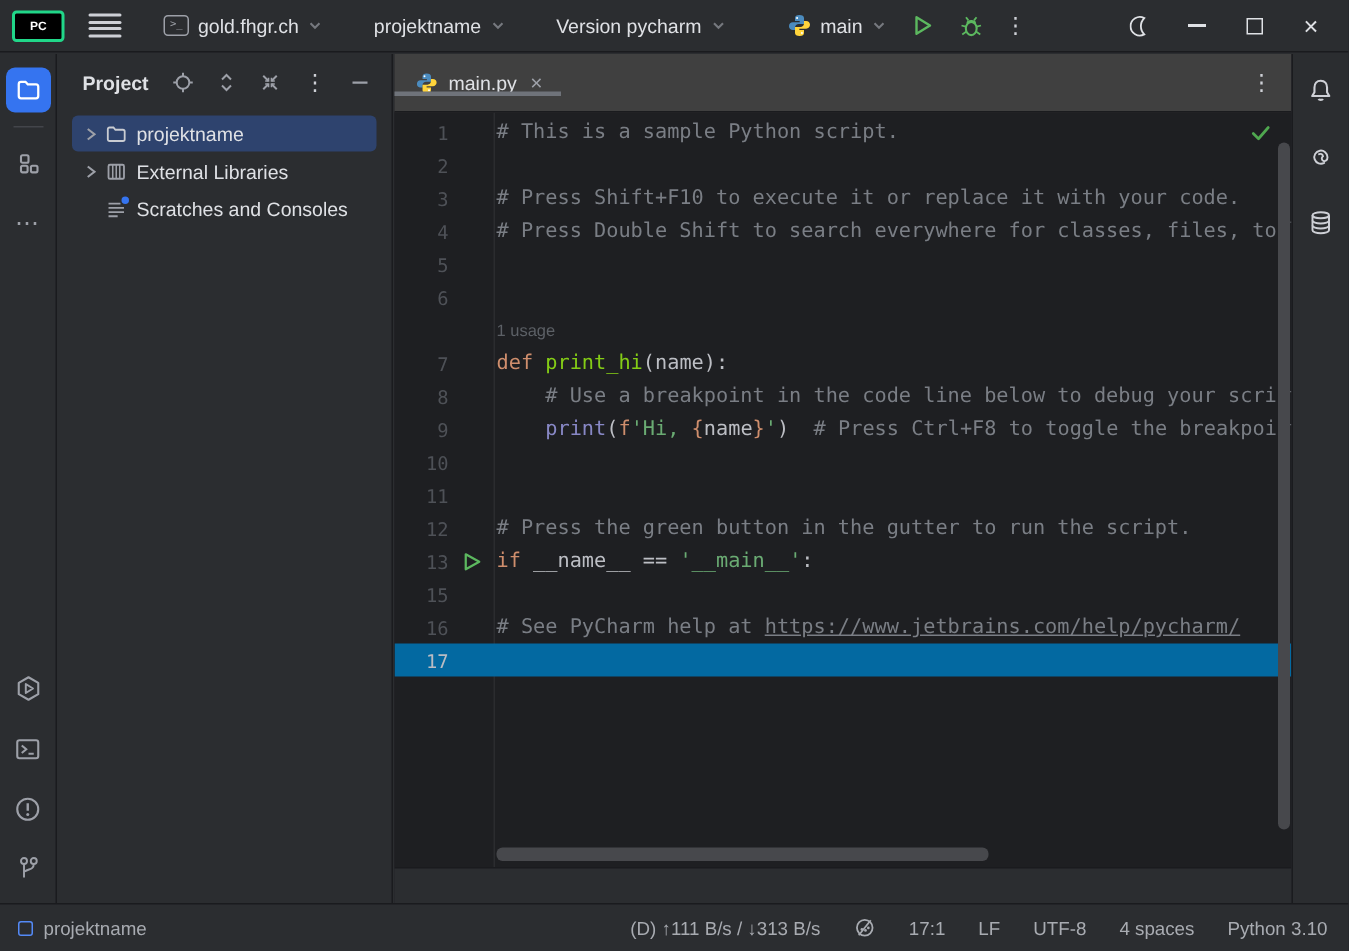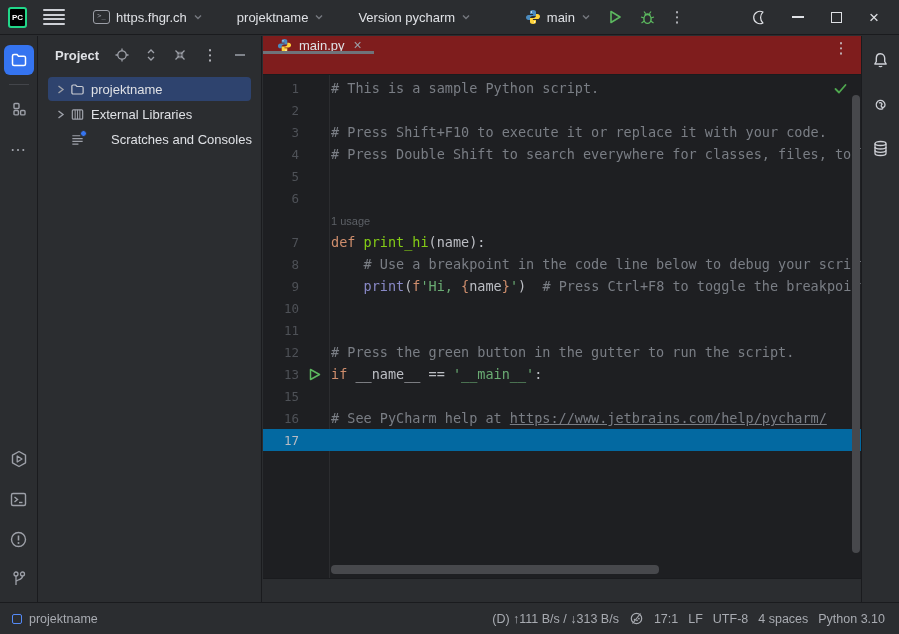--- a/index.html
+++ b/index.html
@@ -3,21 +3,21 @@
 <meta charset="utf-8">
 <style>
   * { margin:0; padding:0; box-sizing:border-box; }
   html,body { width:899px; height:634px; overflow:hidden; background:#2B2D30;
     font-family:"Liberation Sans", sans-serif; -webkit-font-smoothing:antialiased; }
   .app { position:relative; width:899px; height:634px; background:#2B2D30; color:#DFE1E5; }
 
   
   .titlebar { position:absolute; left:0; top:0; width:899px; height:35px;
     display:flex; align-items:center; background:#2B2D30; border-bottom:1px solid #1A1B1E; padding:0 10px 0 8px; }
-  .pc-logo { width:19px; height:21px; border:2px solid #21D789; border-radius:3px; background:#000;
+  .pc-logo { width:35px; height:21px; border:2px solid #21D789; border-radius:3px; background:#000;
     display:flex; align-items:center; justify-content:center; font-size:8px; font-weight:bold; color:#fff; letter-spacing:0; }
   .burger { margin-left:16px; width:22px; height:16px; display:flex; flex-direction:column; justify-content:space-between; cursor:pointer; }
   .burger i { display:block; height:2px; background:#CED0D6; border-radius:1px; }
   .tb-menu { display:flex; align-items:center; gap:6px; margin-left:22px; padding:4px 6px; border-radius:4px; font-size:13px; color:#DFE1E5; cursor:pointer; }
   .chev { width:10px; height:10px; opacity:.65; }
   .term-badge { width:17px; height:14px; border:1.4px solid #9DA0A8; border-radius:3px;
     font-family:"DejaVu Sans Mono", monospace; font-size:7px; line-height:11px; text-align:center; color:#9DA0A8; }
   .run-group { display:flex; align-items:center; gap:4px; margin-left:auto; }
   .tb-btn { display:flex; align-items:center; justify-content:center; width:28px; height:26px; border-radius:4px; cursor:pointer; }
   .run-config { display:flex; align-items:center; gap:6px; padding:3px 6px; border-radius:4px; font-size:13px; cursor:pointer; }
@@ -46,21 +46,21 @@
   .tree { padding-top:2px; }
   .tree-row { height:24px; display:flex; align-items:center; margin:1px 10px 1px 10px; padding-left:4px; border-radius:4px; font-size:13px; color:#DFE1E5; cursor:pointer; }
   .tree-row.selected { background:#2E436E; }
   .tw { width:16px; display:flex; align-items:center; justify-content:center; color:#9DA0A8; flex:none; }
   .ti { width:18px; display:flex; align-items:center; justify-content:center; color:#9DA0A8; margin-right:5px; flex:none; position:relative; }
   .ti .badge { position:absolute; right:-1px; top:-2px; width:7px; height:7px; border-radius:50%; background:#3574F0; border:1px solid #2B2D30; }
   .tree-row .lbl { white-space:nowrap; }
 
   
   .editor-col { position:absolute; left:263px; top:36px; width:598px; bottom:32px; background:#1E1F22; display:flex; flex-direction:column; }
-  .tabbar { height:39px; flex:none; display:flex; align-items:flex-start; border-bottom:1px solid #1A1B1E; background:#7f1d1d; }
+  .tabbar { height:39px; flex:none; display:flex; align-items:center; border-bottom:1px solid #1A1B1E; background:#404040; }
   .tab { display:flex; align-items:center; gap:7px; padding:0 10px 0 14px; position:relative; font-size:13px; color:#DFE1E5; cursor:pointer; }
   .tab .underline { position:absolute; left:0; right:0; bottom:0; height:3px; background:#6F737A; }
   .tab-close { color:#9DA0A8; font-size:14px; line-height:1; padding:2px; cursor:pointer; }
   .tabbar-right { margin-left:auto; display:flex; align-items:center; padding-right:8px; }
   .kebab { color:#CED0D6; font-size:15px; letter-spacing:0; width:24px; height:24px; display:flex; align-items:center; justify-content:center; border-radius:4px; cursor:pointer; }
 
   .code-viewport { position:relative; height:503px; flex:none; overflow:hidden; background:#1E1F22; }
   .code-rows { position:absolute; left:0; top:2px; right:0; }
   .code-row { height:22px; display:flex; align-items:center; white-space:pre; }
   .code-row.caret-line { background:#0369a1; }
@@ -82,41 +82,41 @@
   .inspect-check { position:absolute; top:6px; right:13px; color:#4FA74F; cursor:pointer; }
   .vscroll { position:absolute; right:1px; top:20px; width:8px; height:458px; background:#47484C; border-radius:4px; cursor:pointer; }
   .hscroll { position:absolute; left:68px; bottom:4px; width:328px; height:9px; background:#47484C; border-radius:4px; cursor:pointer; }
   .editor-bottom-strip { flex:1; background:#2B2D30; border-top:1px solid #1A1B1E; }
 
   
   .statusbar { position:absolute; left:0; right:0; bottom:0; height:32px; background:#2B2D30; border-top:1px solid #1A1B1E;
     display:flex; align-items:center; padding:0 14px 0 12px; font-size:12.5px; color:#A8ABB1; }
   .sb-left { display:flex; align-items:center; gap:7px; cursor:pointer; }
   .module-glyph { width:10px; height:10px; border:1.6px solid #548AF7; border-radius:2px; }
-  .sb-right { margin-left:auto; display:flex; align-items:center; gap:10px; }
+  .sb-right { margin-left:auto; display:flex; align-items:center; gap:22px; }
   .sb-item { cursor:pointer; white-space:nowrap; }
   svg { display:block; }
 </style>
 </head>
 <body>
 
 <div class="app">
 
   <div class="titlebar">
     <div class="pc-logo">PC</div>
     <div class="burger">
         <i></i>
         <i></i>
         <i></i>
         <i></i>
       </div>
 
     <div class="tb-menu">
       <span class="term-badge">&gt;_</span>
-      <span>https.fhgr.ch</span>
+      <span>gold.fhgr.ch</span>
       <svg class="chev" viewBox="0 0 10 10">
           <path d="M2 3.5 L5 6.5 L8 3.5" fill="none" stroke="#9DA0A8" stroke-width="1.4"></path>
         </svg>
     </div>
     <div class="tb-menu">
       <span>projektname</span>
       <svg class="chev" viewBox="0 0 10 10">
           <path d="M2 3.5 L5 6.5 L8 3.5" fill="none" stroke="#9DA0A8" stroke-width="1.4"></path>
         </svg>
     </div>
@@ -268,21 +268,21 @@
             </svg>
         </span>
         <span class="ti">
           <svg width="15" height="15" viewBox="0 0 16 16">
             <rect x="2.5" y="3" width="11" height="10" rx="1" fill="none" stroke="#9DA0A8" stroke-width="1.3"></rect>
             <path d="M5.5 3 V13 M8 3 V13 M10.5 3 V13" stroke="#9DA0A8" stroke-width="1.1"></path>
           </svg>
         </span>
         <span class="lbl">External Libraries</span>
       </div>
-      <div class="tree-row" style="padding-left:20px;gap:20px;">
+      <div class="tree-row" style="padding-left:20px;">
         <span class="ti">
           <svg width="15" height="15" viewBox="0 0 16 16">
             <path d="M2.5 4 H11 M2.5 7 H13.5 M2.5 10 H13.5 M2.5 13 H9" stroke="#9DA0A8" stroke-width="1.3"></path>
           </svg>
           <span class="badge"></span>
         </span>
         <span class="lbl">Scratches and Consoles</span>
       </div>
     </div>
   </div>

